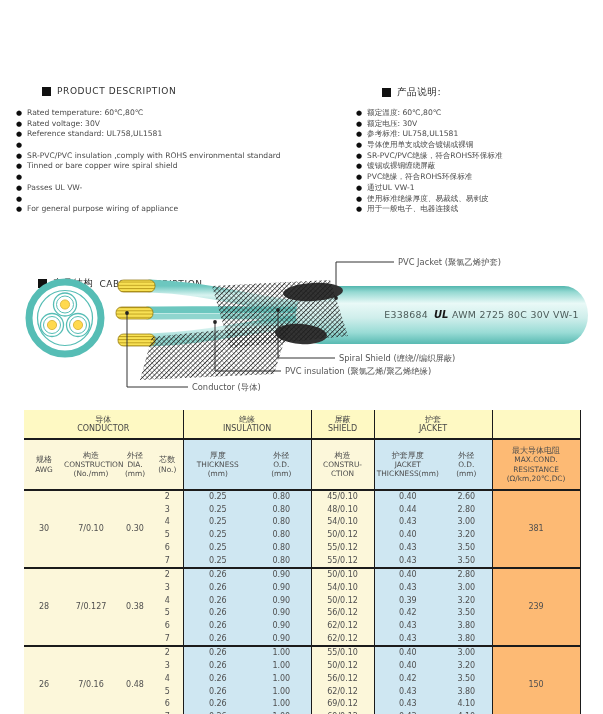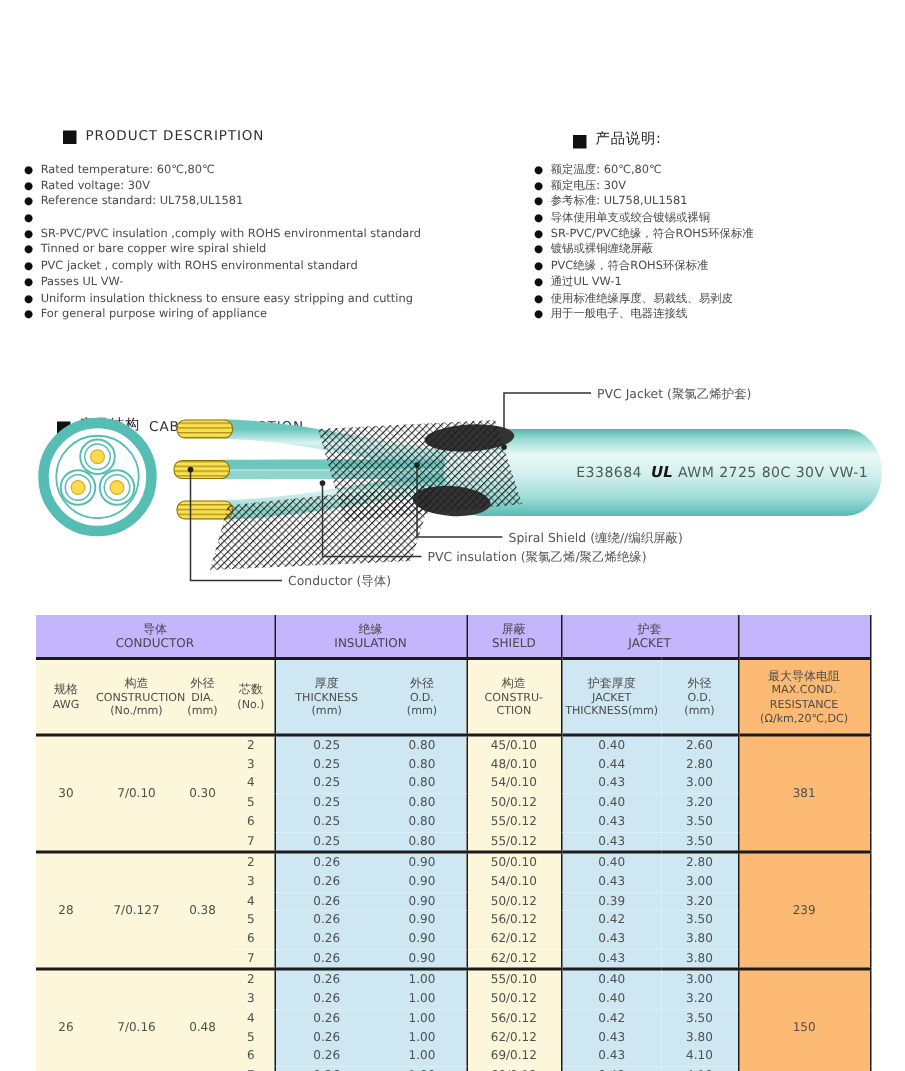--- a/index.html
+++ b/index.html
@@ -1,20 +1,20 @@
 <!DOCTYPE html>
 <html><head>
 <meta charset="utf-8">
 <style>
   html,body{margin:0;padding:0;background:#fff;}
   .page{position:relative;width:603px;height:714px;background:#fff;overflow:hidden;
         font-family:"DejaVu Sans","Liberation Sans",sans-serif;color:#4a4a4a;}
 
   
-  .sec-title{position:absolute;display:flex;align-items:flex-end;gap:6px;
+  .sec-title{position:absolute;display:flex;align-items:center;gap:6px;
              font-size:9px;letter-spacing:.6px;color:#2f2f2f;padding-left:26px;}
   .sq{width:9px;height:9px;background:#111;flex:0 0 auto;}
   .zh-strong{font-size:9.5px;font-weight:normal;color:#222;}
 
   
   .blist{position:absolute;margin:0;padding:0;list-style:none;}
   .blist li{display:flex;align-items:flex-start;height:10.7px;line-height:10.5px;
             font-size:7.6px;color:#4a4a4a;white-space:nowrap;}
   .blist .dot{font-size:7px;line-height:10.5px;margin-right:5px;color:#0d0d0d;}
 
@@ -23,21 +23,21 @@
   svg text{font-family:"DejaVu Sans","Liberation Sans",sans-serif;}
   .lbl{font-size:8.3px;fill:#555;}
   .mark{font-size:9.4px;fill:#4c5b59;letter-spacing:.3px;}
   .ulmark{font-size:10px;font-weight:bold;font-style:italic;fill:#181818;}
 
   
   .spec-table{position:absolute;left:24px;top:410px;width:556px;
               border-collapse:collapse;table-layout:fixed;}
   .spec-table th,.spec-table td{padding:0;margin:0;text-align:center;vertical-align:middle;
               font-weight:normal;}
-  .gh{height:28px;background:#c4b5fd;border-bottom:2px solid #1b1b1b;}
+  .gh{height:28px;background:#fef9c3;border-bottom:2px solid #1b1b1b;}
   .gh div{font-size:8px;line-height:9.5px;color:#474747;}
   .chrow th{height:49px;border-bottom:2px solid #1b1b1b;}
   .chrow th div{font-size:7.4px;line-height:9.3px;color:#4c4c4c;}
   .chrow th div.zh{font-size:8px;}
   .cream{background:#fcf7da;}
   .blue{background:#cfe7f2;}
   .white{background:#fdba74;}
   .bl{border-left:1px solid #1b1b1b;}
   .br{border-right:1px solid #1b1b1b;}
   .spec-table tbody td{font-size:8px;color:#4f4f4f;height:12.7px;line-height:12.7px;}
@@ -71,29 +71,27 @@
       <li>
         <span class="dot">●</span>
         <span>SR-PVC/PVC insulation ,comply with ROHS environmental standard</span>
       </li>
       <li>
         <span class="dot">●</span>
         <span>Tinned or bare copper wire spiral shield</span>
       </li>
       <li>
         <span class="dot">●</span>
-        <span>PVC jacket , comply with ROHS environmental standard</span>
       </li>
       <li>
         <span class="dot">●</span>
         <span>Passes UL VW-</span>
       </li>
       <li>
         <span class="dot">●</span>
-        <span>Uniform insulation thickness to ensure easy stripping and cutting</span>
       </li>
       <li>
         <span class="dot">●</span>
         <span>For general purpose wiring of appliance</span>
       </li>
     </ul>
 
   <div class="sec-title" style="left:356px;top:86px;">
     <span class="sq"></span>
     <span class="zh-strong">产品说明:</span>

